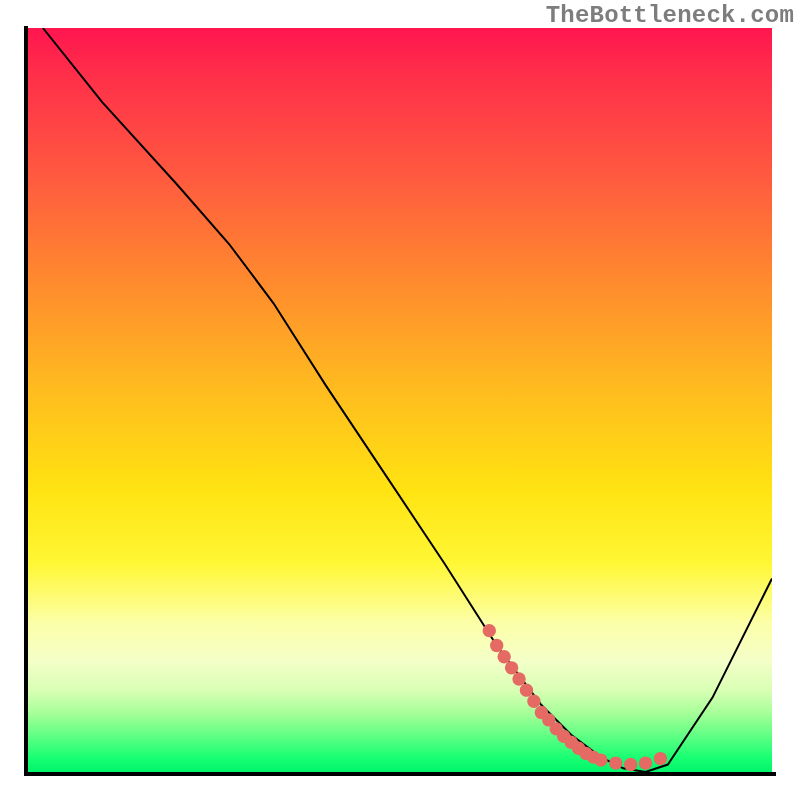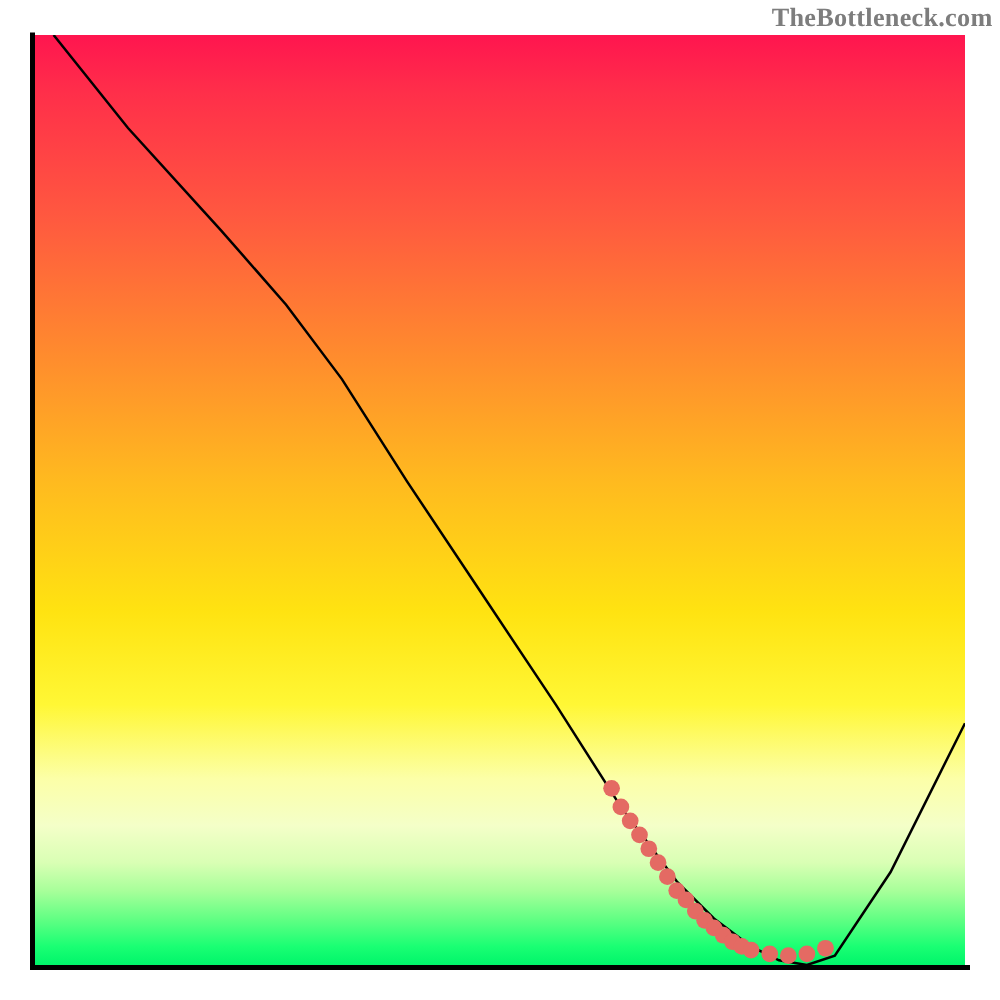--- a/index.html
+++ b/index.html
@@ -63,22 +63,22 @@
   .axis.x {
     left: 24px;
     top: 772px;
     width: 752px;
     height: 4px;
   }
   .watermark {
     position: absolute;
     top: 2px;
     right: 6px;
-    font-family: Liberation Serif, serif;
-    font-size: 21px;
+    font-family: Liberation Mono, monospace;
+    font-size: 24px;
     font-weight: bold;
     color: #7d7d7d;
     letter-spacing: 0.2px;
     user-select: none;
   }
 </style>
 </head>
 <body>
 
 <div class="stage">

